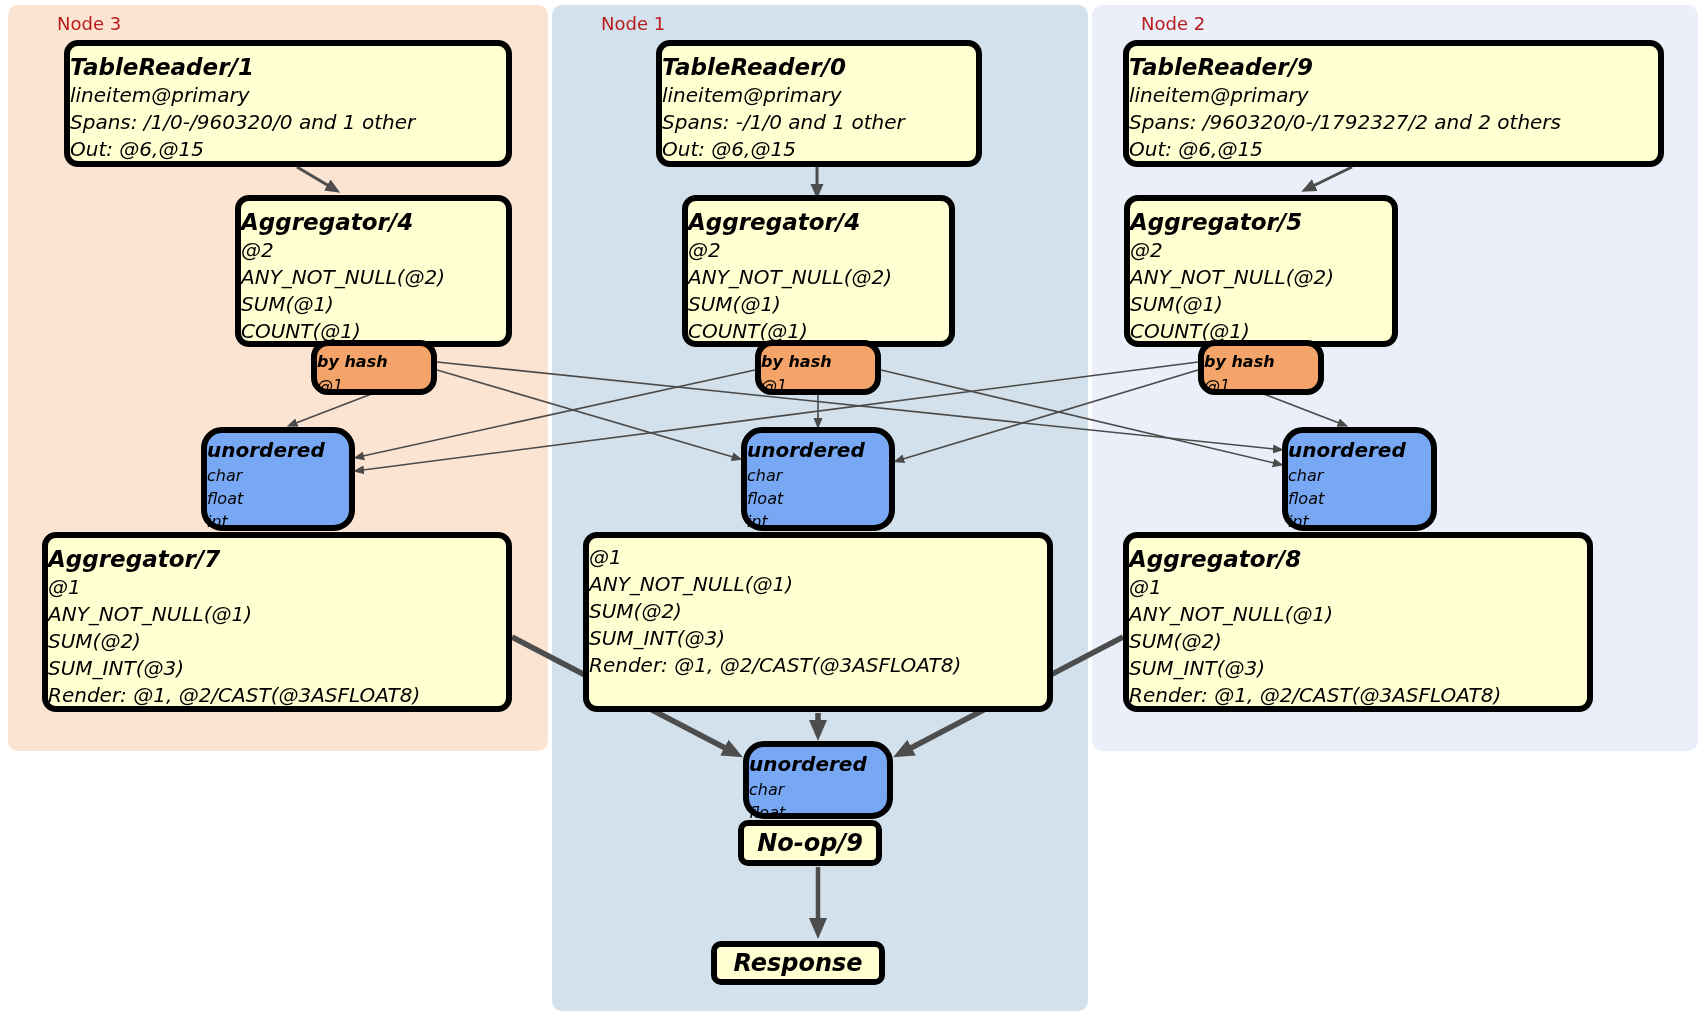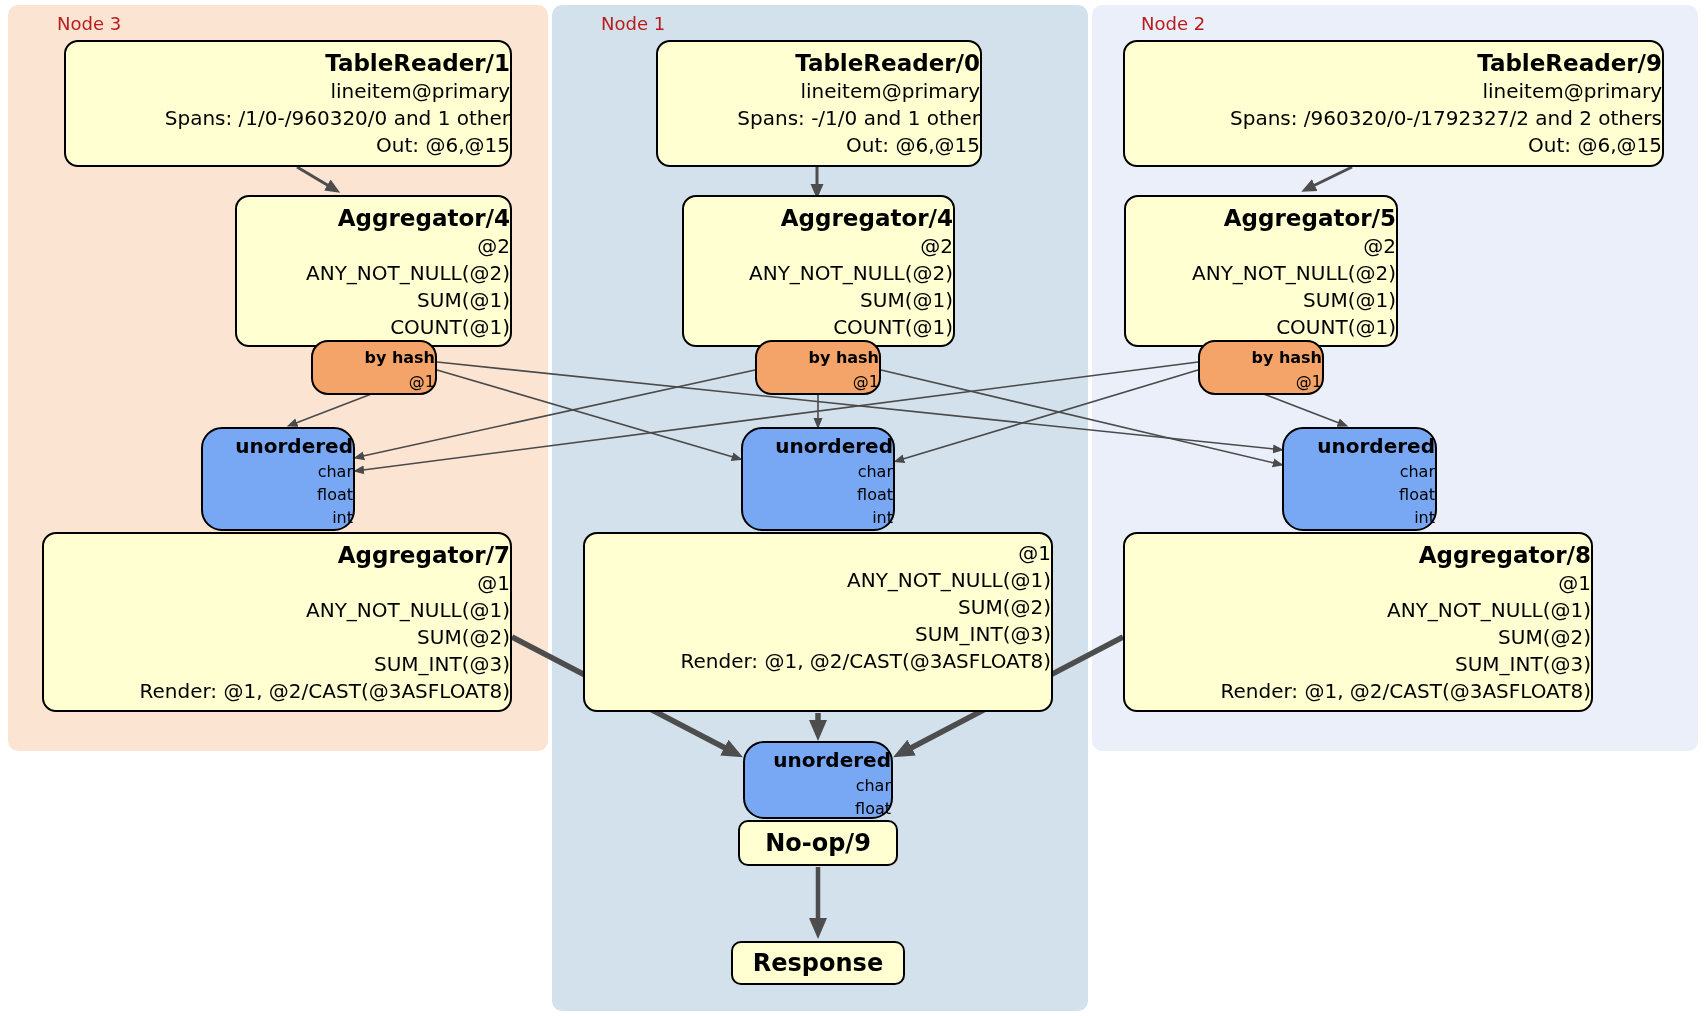--- a/index.html
+++ b/index.html
@@ -20,22 +20,22 @@
   
   svg.edges{position:absolute;left:0;top:0;z-index:1;}
   .thin {stroke:#4a4a4a;stroke-width:1.6px;fill:none;}
   .med  {stroke:#4d4d4d;stroke-width:3px;fill:none;}
   .med4 {stroke:#4d4d4d;stroke-width:4.5px;fill:none;}
   .thick{stroke:#4d4d4d;stroke-width:5.5px;fill:none;}
   
   .op{
     position:absolute;box-sizing:border-box;z-index:2;
     background:var(--processor-fill,#ffffd2);
-    border:2px solid #000000;border-radius:14px;
-    text-align:right;padding-top:6px;
+    border:6px solid #000000;border-radius:14px;
+    text-align:left;padding-top:6px;font-style:italic;
   }
   .op-title{font-weight:bold;font-size:23px;line-height:30px;white-space:nowrap;}
   .op-line{font-size:20px;line-height:27px;white-space:nowrap;}
   .router{background:var(--router-fill,#f4a469);border-radius:17px;padding-top:3px;}
   .router .op-title{font-size:16px;line-height:26px;}
   .router .op-line{font-size:16px;line-height:21px;}
   .sync{background:var(--sync-fill,#78a8f3);border-radius:21px;padding-top:4px;}
   .sync .op-title{font-size:20px;line-height:27px;}
   .sync .op-line{font-size:16px;line-height:23px;}
   .pill{display:flex;align-items:center;justify-content:center;padding:0;border-radius:10px;}
@@ -49,22 +49,22 @@
   .hash4{left:311px; top:340px;width:126px;height:55px;}
   .hash3{left:755px; top:340px;width:126px;height:55px;}
   .hash5{left:1198px;top:340px;width:126px;height:55px;}
   .sync3{left:201px; top:427px;width:154px;height:104px;}
   .sync1{left:741px; top:427px;width:154px;height:104px;}
   .sync2{left:1282px;top:427px;width:155px;height:104px;}
   .agg7{left:42px;  top:532px;width:470px;height:180px;}
   .agg6{left:583px; top:532px;width:470px;height:180px;}
   .agg8{left:1123px;top:532px;width:470px;height:180px;}
   .syncf{left:743px;top:741px;width:150px;height:78px;}
-  .noop{left:738px; top:820px;width:160px;height:46px;}
-  .resp{left:731px; top:941px;width:174px;height:44px;}
+  .noop{left:738px; top:820px;width:144px;height:46px;}
+  .resp{left:711px; top:941px;width:174px;height:44px;}
   .noop .op-title,.resp .op-title{font-size:24px;}
 </style>
 </head>
 <body>
 
 <div id="canvas">
 
   <div class="region n3">
     <span class="region-label">Node 3</span>
   </div>

